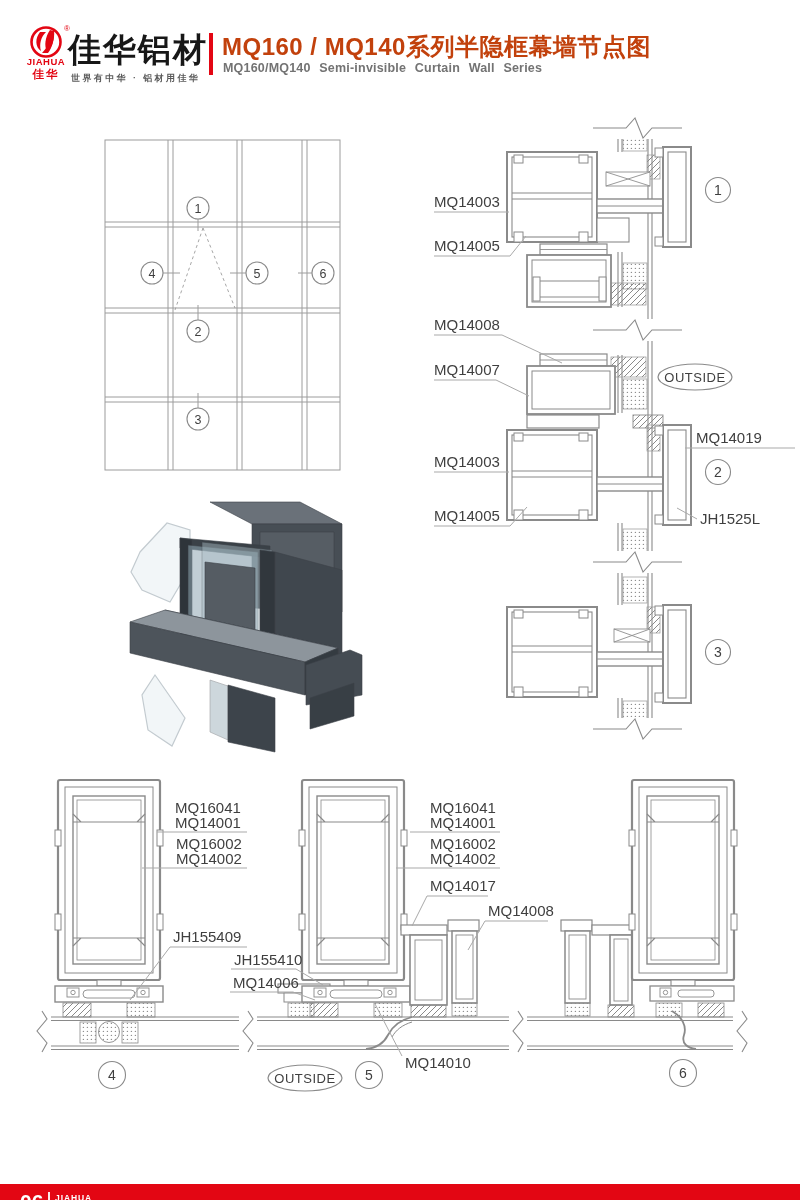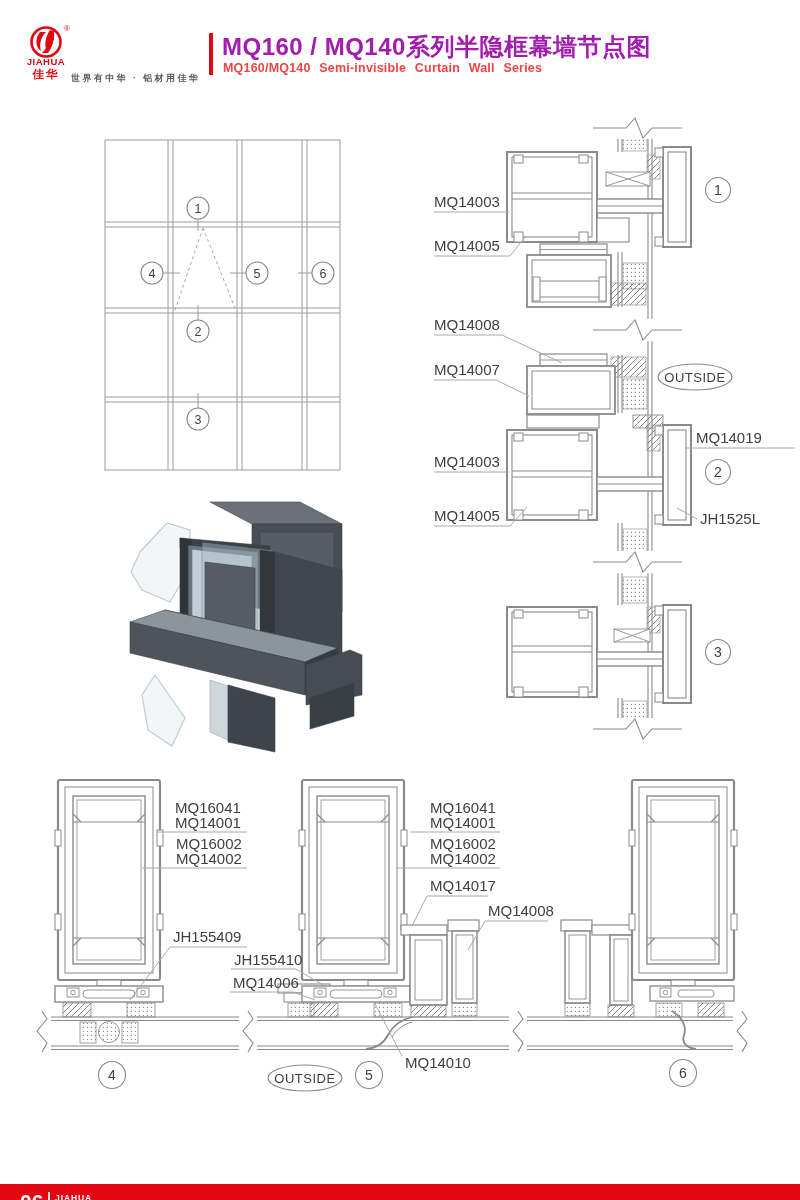--- a/index.html
+++ b/index.html
@@ -6,23 +6,23 @@
   .page{position:relative;width:800px;height:1200px;background:#fff;overflow:hidden;
         font-family:"Liberation Sans","DejaVu Sans",sans-serif;}
   
   .hdr{position:absolute;left:0;top:0;width:800px;height:110px;}
   .logo-svg{position:absolute;left:14px;top:20px;}
   .brand-title{position:absolute;left:68px;top:28px;font-size:33px;font-weight:900;
                color:#171717;letter-spacing:2px;}
   .brand-slogan{position:absolute;left:71px;top:72px;font-size:9px;color:#5a5a5a;
                 letter-spacing:2.4px;font-weight:700;}
   .red-divider{position:absolute;left:209px;top:33px;width:4px;height:42px;background:#E30613;}
-  .title-cn{position:absolute;left:222px;top:31px;font-size:24px;font-weight:800;color:#a21caf;
+  .title-cn{position:absolute;left:222px;top:31px;font-size:24px;font-weight:800;color:#c2410c;
             letter-spacing:.5px;white-space:nowrap;text-align:right;}
-  .title-en{position:absolute;left:223px;top:61px;font-size:12.5px;color:#ef4444;font-weight:600;
+  .title-en{position:absolute;left:223px;top:61px;font-size:12.5px;color:#737373;font-weight:600;
             word-spacing:5px;letter-spacing:.2px;white-space:nowrap;}
   
   .svg-abs{position:absolute;}
   
   .footer{position:absolute;left:0;top:1142px;width:800px;height:38px;background:#E30613;margin-top:42px;}
   .page-num{position:absolute;left:20px;top:6px;font-size:21px;font-weight:800;color:#fff;}
   .foot-div{position:absolute;left:48px;top:8px;width:2px;height:22px;background:#fff;opacity:.9;}
   .foot-brand{position:absolute;left:55px;top:9px;color:#fff;font-size:8.5px;font-weight:800;
               letter-spacing:.9px;line-height:10px;}
   text{font-family:"Liberation Sans","DejaVu Sans",sans-serif;}
@@ -39,20 +39,21 @@
   <div class="hdr">
     <svg class="logo-svg" width="70" height="66" viewBox="0 0 70 66">
       <circle cx="32" cy="22" r="14.5" fill="none" stroke="#E30613" stroke-width="2.6"></circle>
       <path d="M26,12 C21,18 21,27 27,31 C25,24 27,17 32,12 Z" fill="#E30613"></path>
       <path d="M36,10 C31,17 30,26 33,32 C38,28 41,18 40,11 Z" fill="#E30613"></path>
       <path d="M38,14 C36,22 33,28 28,33 L34,33 C38,28 40,20 40,14 Z" fill="#E30613"></path>
       <text x="50" y="11" font-size="8" fill="#E30613">®</text>
       <text x="32" y="45" font-size="9.5" font-weight="bold" fill="#E30613" text-anchor="middle" letter-spacing="0.5">JIAHUA</text>
       <text x="32" y="58" font-size="11.5" font-weight="bold" fill="#E30613" text-anchor="middle" letter-spacing="2">佳华</text>
     </svg>
+    <div class="brand-title">佳华铝材</div>
     <div class="brand-slogan">世界有中华 · 铝材用佳华</div>
     <div class="red-divider"></div>
     <div class="title-cn">MQ160 / MQ140系列半隐框幕墙节点图</div>
     <div class="title-en">MQ160/MQ140 Semi-invisible Curtain Wall Series</div>
   </div>
 
   <svg class="svg-abs" style="left:95px;top:135px" width="255" height="340" viewBox="0 0 255 340">
     <g stroke="#9c9c9c" stroke-width="1" fill="none">
       <rect x="10" y="5" width="235" height="330"></rect>
       <line x1="73" y1="5" x2="73" y2="335"></line>

